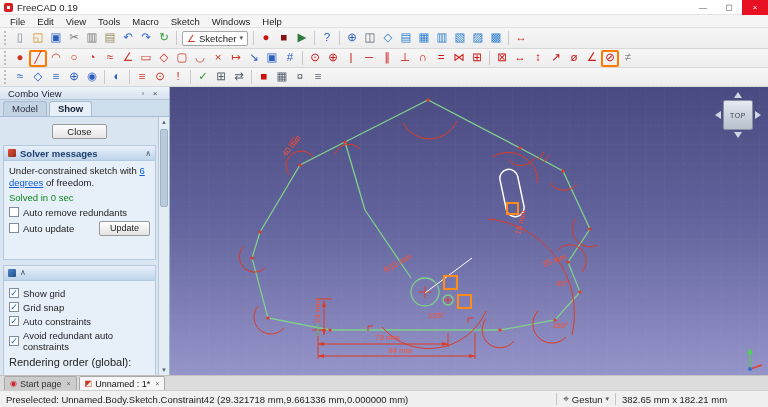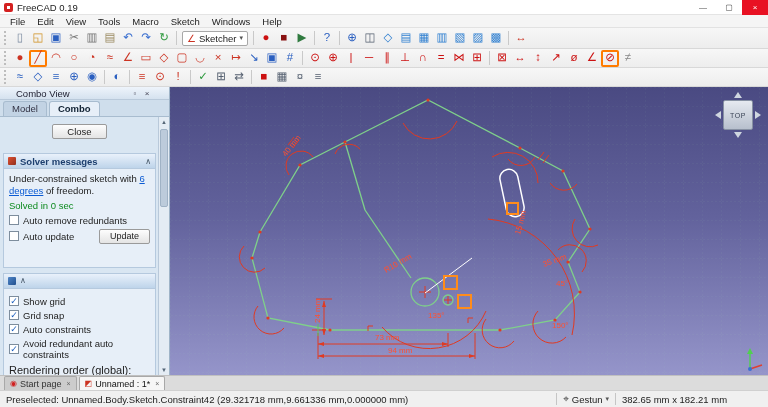--- a/index.html
+++ b/index.html
@@ -26,28 +26,28 @@
   .sep { width:1px; height:14px; background:#c9c9c9; margin:0 3px; flex:0 0 1px; }
   .wb { display:flex; align-items:center; gap:3px; background:#ffffff; border:1px solid #a8a8a8; border-radius:2px; height:15px; padding:0 4px; font-size:9.5px; color:#222; margin:0 2px; }
   .wb .wbic { color:#cc3322; font-size:10px; }
   .wb .caret { font-size:7px; color:#555; }
 
   
   .main { display:flex; height:288px; }
 
   
   .sidebar { width:170px; background:#d9e6f2; border-right:1px solid #9fb4c8; display:flex; flex-direction:column; position:relative; }
-  .cv-title { height:13px; background:linear-gradient(#eef4fb,#d5e2ef); display:flex; align-items:center; padding:0 16px; border-bottom:1px solid #b9c9da; font-size:9.5px; color:#223; }
+  .cv-title { height:13px; background:linear-gradient(#eef4fb,#d5e2ef); display:flex; align-items:center; padding:0 8px; border-bottom:1px solid #b9c9da; font-size:9.5px; color:#223; }
   .cv-title .spacer { flex:1; }
   .cv-tbtn { width:12px; text-align:center; font-size:8px; color:#445; }
   .cv-tabs { height:17px; display:flex; align-items:flex-end; padding-left:3px; background:#cfdeec; border-bottom:1px solid #a8bccf; }
   .cv-tab { padding:1px 8px 2px; font-size:9.5px; border:1px solid #a8bccf; border-bottom:none; border-radius:3px 3px 0 0; background:#c2d3e4; color:#334; margin-right:2px; }
   .cv-tab.active { background:#e7eff8; font-weight:bold; color:#123; }
   .cv-body { flex:1; overflow:hidden; padding:4px 13px 0 3px; position:relative; }
-  .close-wrap { text-align:center; padding:3px 0 14px; }
+  .close-wrap { text-align:center; padding:3px 0 6px; }
   .btn { font-size:9.5px; background:linear-gradient(#fdfdfd,#e4e4e4); border:1px solid #9a9a9a; border-radius:2px; padding:1px 14px; color:#222; }
   .section { border:1px solid #b5c9de; background:#e7eff8; margin-bottom:5px; }
   .sec-hdr { height:15px; background:linear-gradient(#e9f1fb,#bed4ea); display:flex; align-items:center; gap:4px; padding:0 4px; border-bottom:1px solid #b5c9de; }
   .sec-ic { width:8px; height:8px; border-radius:1px; }
   .sec-ic.red { background:linear-gradient(135deg,#e05030,#903020); }
   .sec-ic.blue { background:linear-gradient(135deg,#4f86c8,#23508e); }
   .sec-hdr .t { flex:1; font-weight:bold; color:#1d3f6e; font-size:9.5px; }
   .sec-hdr .col { font-size:8px; color:#456; }
   .sec-body { padding:4px 5px; }
   .msg { font-size:9.5px; line-height:1.25; color:#222; }
@@ -226,21 +226,21 @@
 
   <div class="sidebar">
     <div class="cv-title">
       <span>Combo View</span>
       <span class="spacer"></span>
       <span class="cv-tbtn">▫</span>
       <span class="cv-tbtn">×</span>
     </div>
     <div class="cv-tabs">
       <span class="cv-tab">Model</span>
-      <span class="cv-tab active">Combo</span>
+      <span class="cv-tab active">Show</span>
     </div>
     <div class="cv-body">
       <div class="close-wrap">
         <button class="btn">Close</button>
       </div>
 
       <div class="section">
         <div class="sec-hdr">
           <span class="sec-ic red"></span>
           <span class="t">Solver messages</span>

